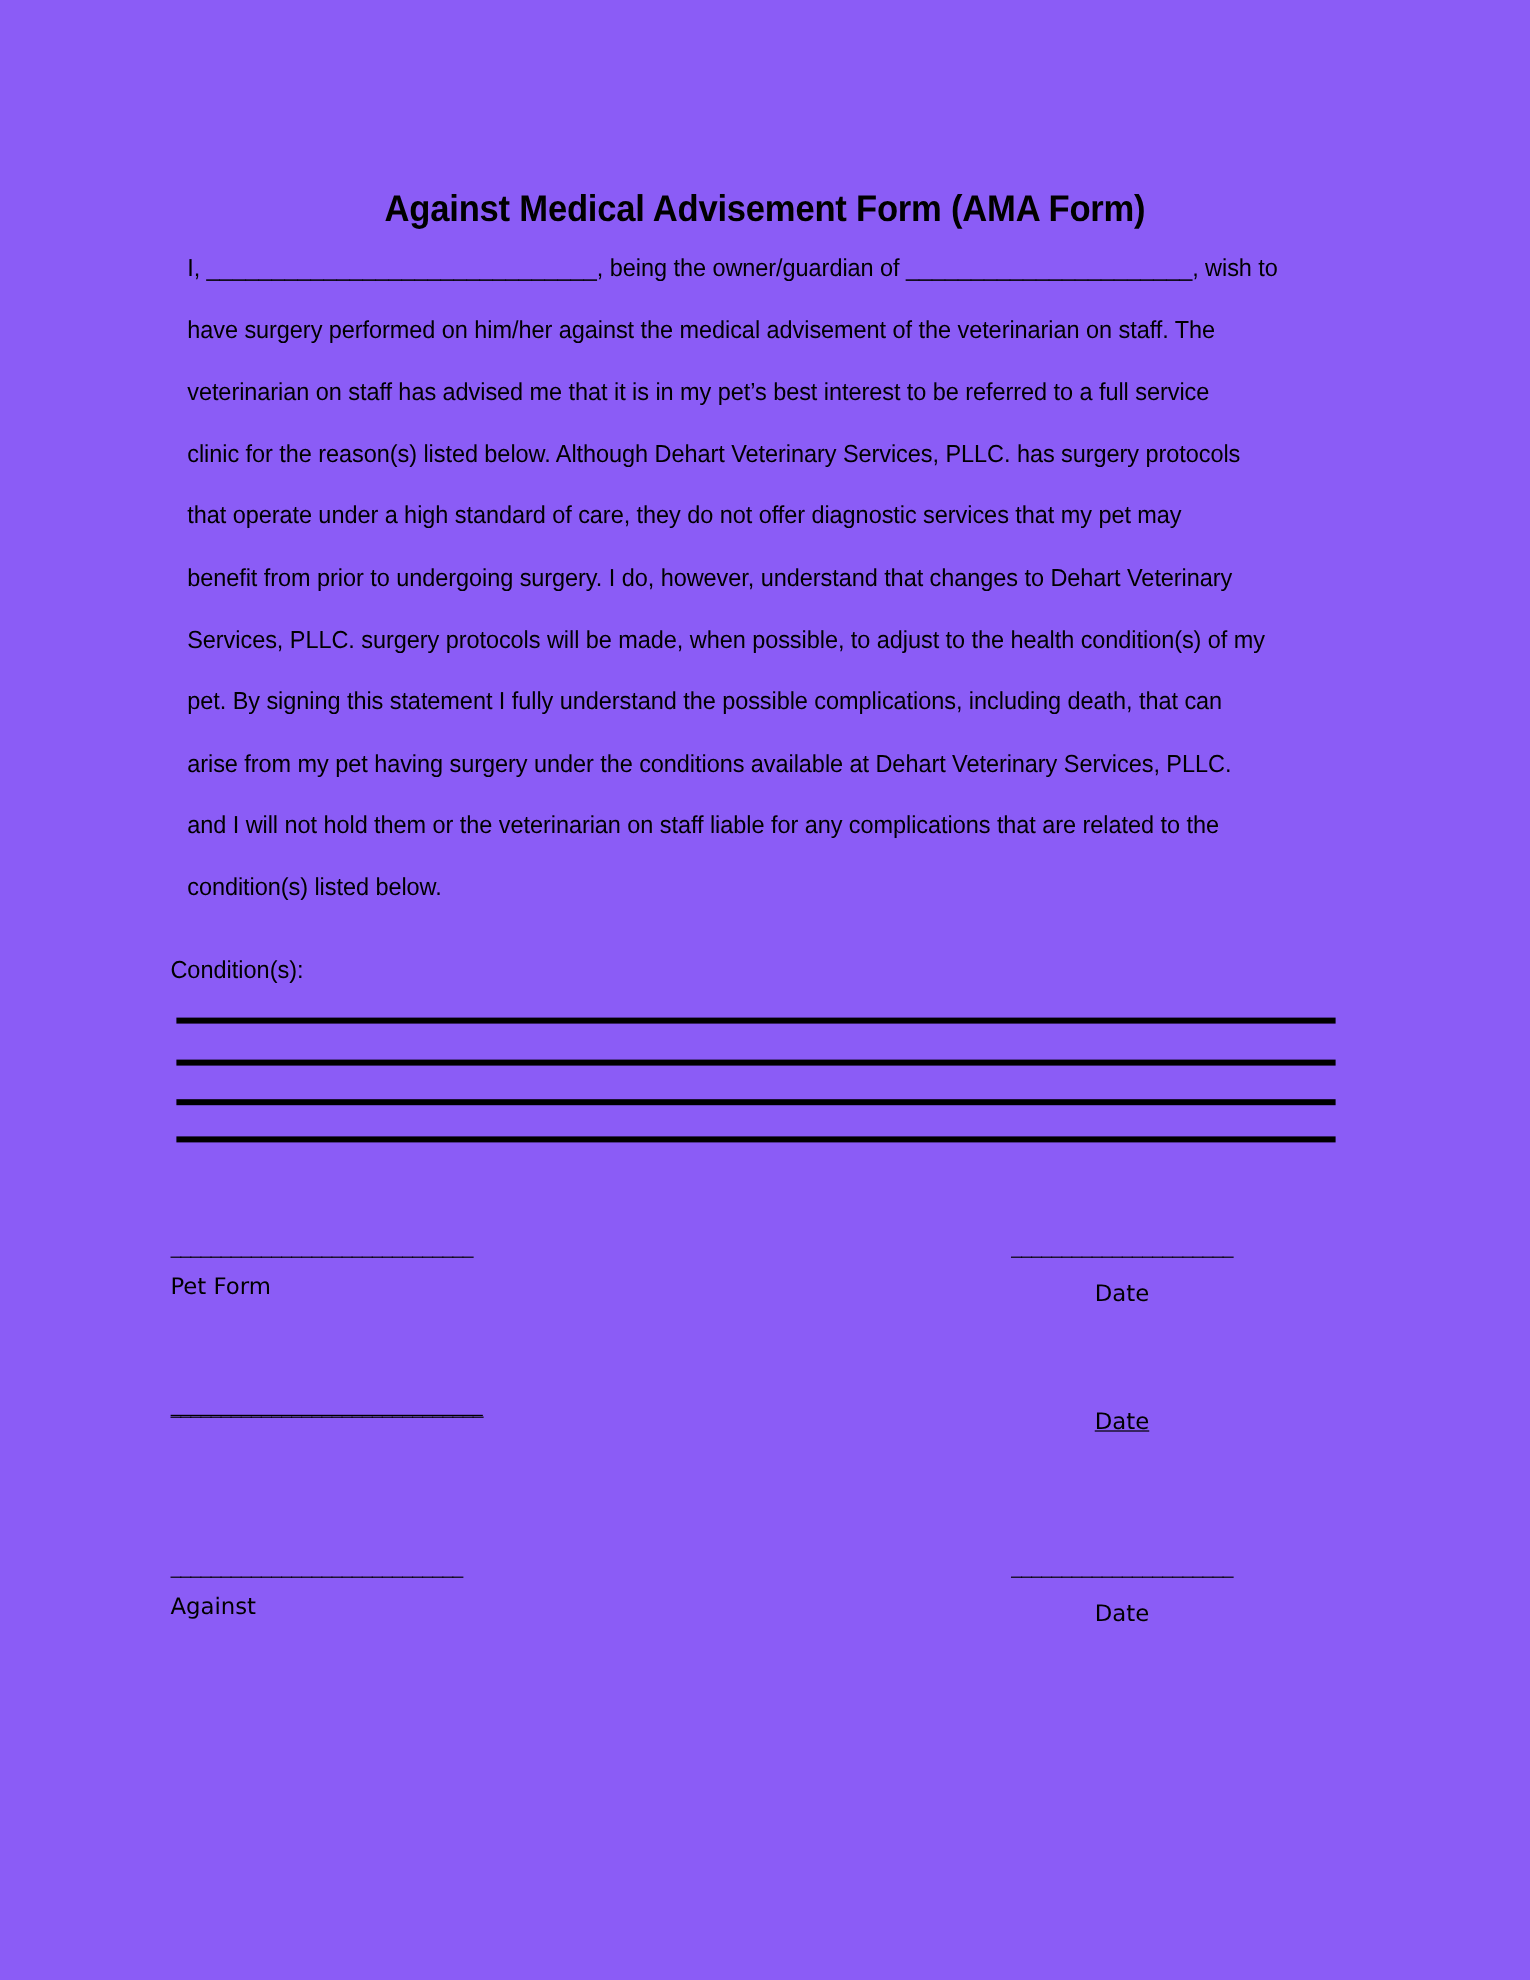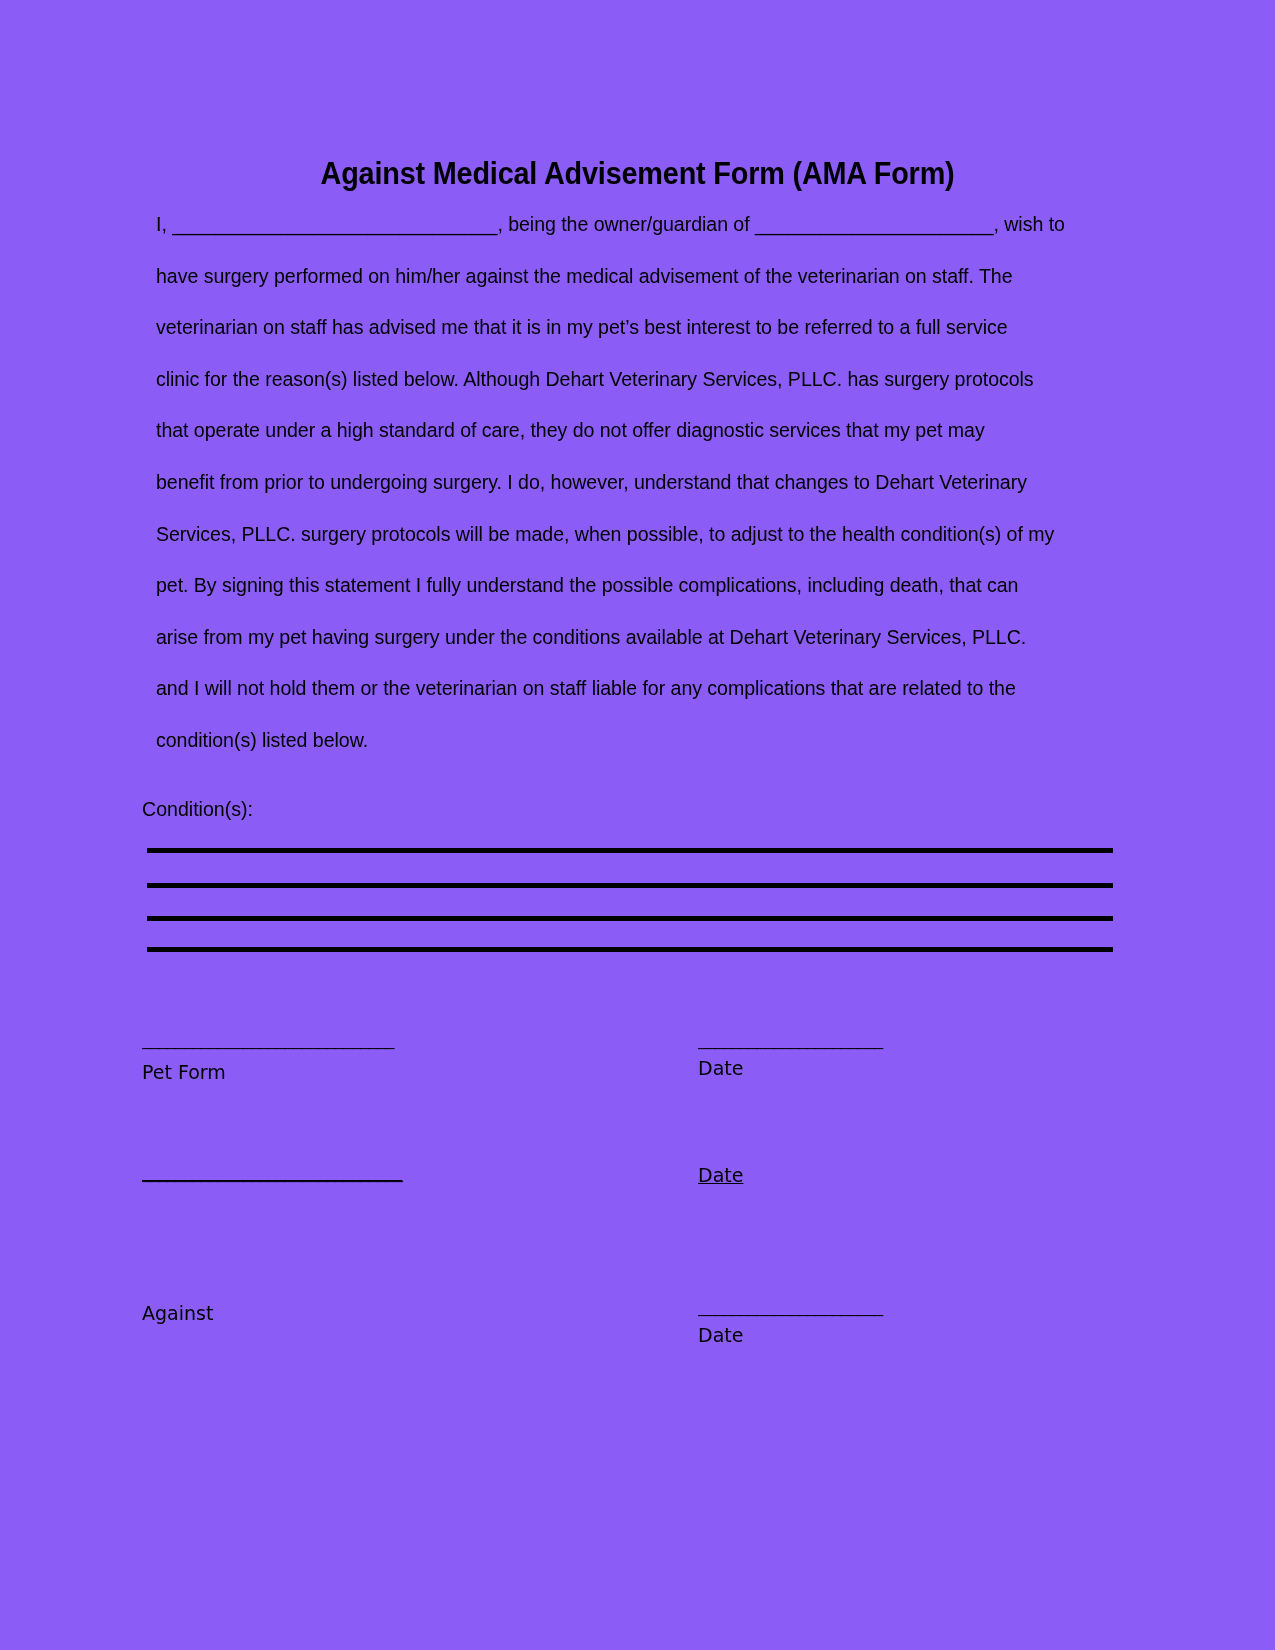--- a/index.html
+++ b/index.html
@@ -83,21 +83,21 @@
   .rule-gap-1 { height: 30px; }
   .rule-gap-2 { height: 28px; }
   .rule-gap-3 { height: 26px; }
 
   
   .sig-block {
     position: absolute;
   }
 
   .sig-left  { left: 142px; width: 520px; }
-  .sig-right { left: 698px; width: 430px; }
+  .sig-right { left: 720px; width: 430px; text-align: center; }
 
   .sig-row-1 { top: 1028px; }
   .sig-row-2 { top: 1161px; text-decoration: underline; }
   .sig-row-3 { top: 1295px; }
 
   .sig-line {
     font-family: "Liberation Sans", sans-serif;
     font-size: 16px;
     line-height: 26px;
     letter-spacing: -0.5px;
@@ -109,21 +109,21 @@
 
   .sig-label {
     font-family: "DejaVu Sans", sans-serif;
     font-size: 19px;
     line-height: 25px;
     white-space: nowrap;
     margin-top: 6px;
   }
 
   .sig-right .sig-label {
-    margin-top: 2px;
+    margin-top: 12px;
   }
 </style>
 </head>
 <body>
 
 <div class="page">
 
   <h1 class="doc-title">Against Medical Advisement Form (AMA Form)</h1>
 
   <div class="body-block">
@@ -162,20 +162,21 @@
   </div>
 
   <div class="sig-block sig-left sig-row-2">
     <div class="sig-line">_______________________________</div>
   </div>
   <div class="sig-block sig-right sig-row-2">
     <div class="sig-label">Date</div>
   </div>
 
   <div class="sig-block sig-left sig-row-3">
+    <div class="sig-line">_____________________________</div>
     <div class="sig-label">Against</div>
   </div>
   <div class="sig-block sig-right sig-row-3">
     <div class="sig-line">______________________</div>
     <div class="sig-label">Date</div>
   </div>
 
 </div>
 
 </body></html>

